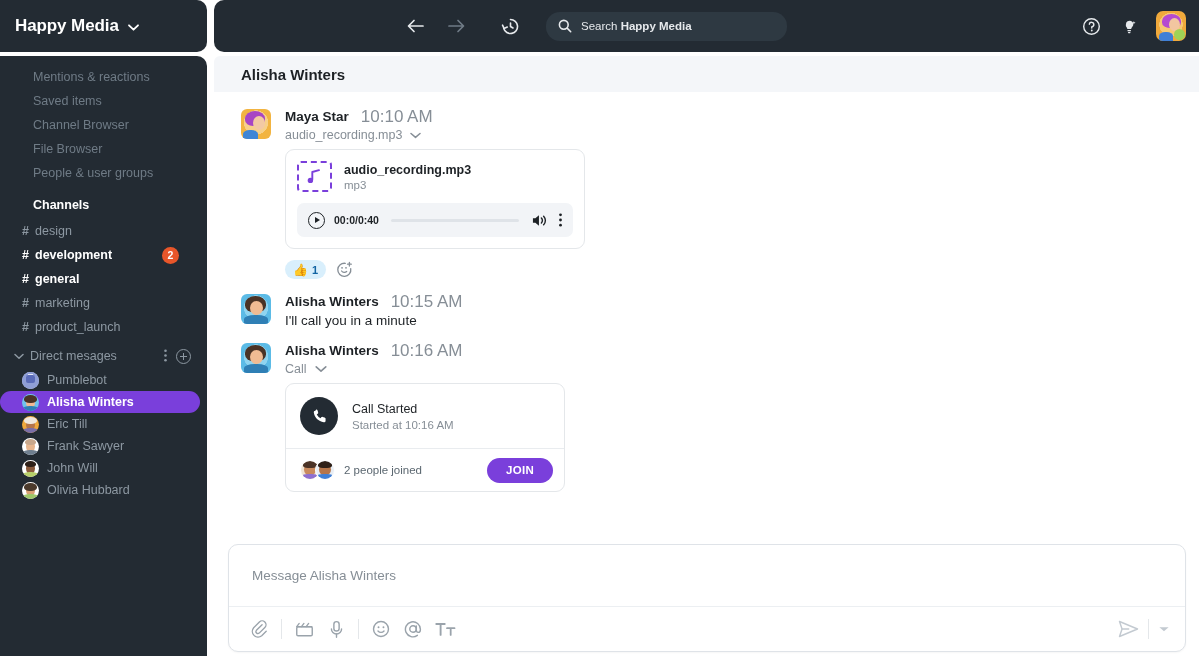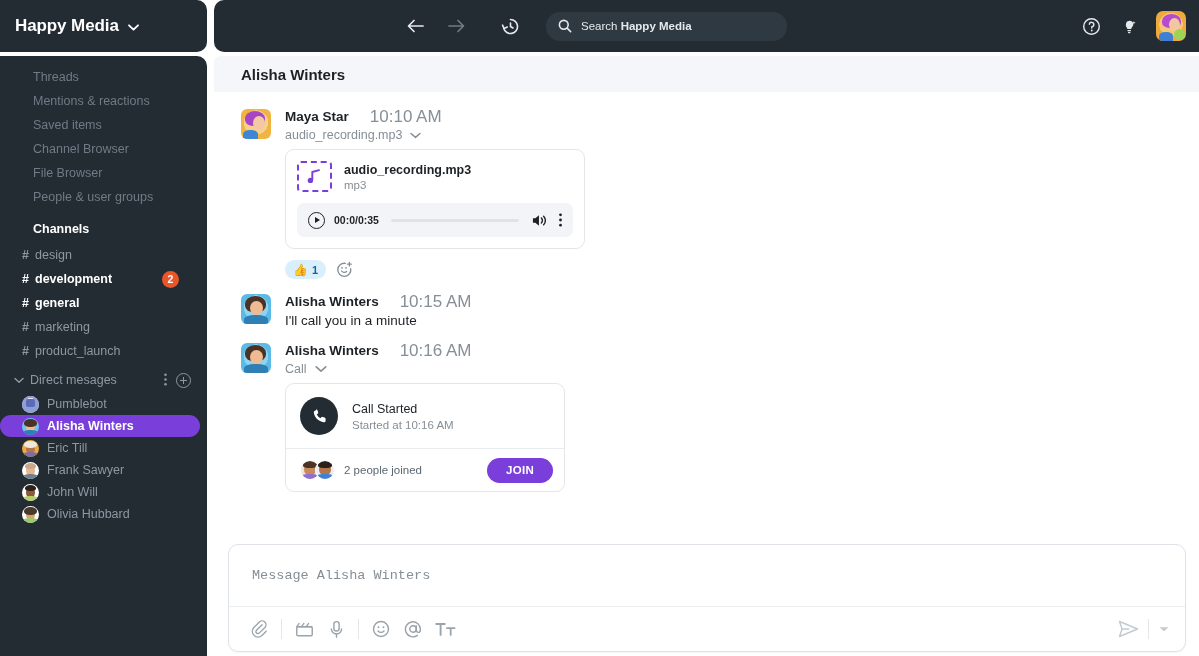--- a/index.html
+++ b/index.html
@@ -284,21 +284,21 @@
     border-radius: 6px;
     flex: none;
     overflow: hidden;
     position: relative;
     margin-top: 1px;
   }
   .msg-body { margin-left: 14px; flex: 1; }
   .msg-head {
     display: flex;
     align-items: flex-start;
-    gap: 21px;
+    gap: 12px;
     line-height: 17px;
   }
   .msg-author { font-size: 13.5px; font-weight: bold; color: #1d2125; }
   .msg-time { font-size: 17px; color: #868e96; }
   .msg-text {
     font-size: 13.5px;
     color: #1d2125;
     line-height: 19px;
     margin-top: 1px;
   }
@@ -475,21 +475,20 @@
     flex-direction: column;
   }
   .composer-input {
     flex: 1;
     display: flex;
     align-items: center;
     padding-left: 23px;
     color: #868e96;
     font-size: 13.5px;
     cursor: text;
-    font-family: Liberation Mono, monospace;
   }
   .composer-toolbar {
     height: 45px;
     border-top: 1px solid #eceff2;
     display: flex;
     align-items: center;
     padding: 0 10px 0 14px;
   }
   .tool {
     width: 32px; height: 32px;
@@ -534,23 +533,20 @@
       <span class="workspace-name">Happy Media</span>
       <span class="workspace-caret">
         <svg width="11" height="7" viewBox="0 0 11 7">
             <path d="M1 1.3L5.5 5.7L10 1.3" stroke="#ffffff" stroke-width="1.8" fill="none" stroke-linecap="round" stroke-linejoin="round"></path>
           </svg>
       </span>
     </div>
 
     <div class="nav-panel">
 
-      <div class="nav-item">
-        <span>Threads</span>
-      </div>
       <div class="nav-item">
         <span>Mentions &amp; reactions</span>
       </div>
       <div class="nav-item">
         <span>Saved items</span>
       </div>
       <div class="nav-item">
         <span>Channel Browser</span>
       </div>
       <div class="nav-item">
@@ -755,21 +751,21 @@
               </span>
               <div class="audio-meta">
                 <div class="audio-name">audio_recording.mp3</div>
                 <div class="audio-type">mp3</div>
               </div>
             </div>
             <div class="player">
               <span class="play-btn">
                   <span class="play-tri"></span>
                 </span>
-              <span class="player-time">00:0/0:35</span>
+              <span class="player-time">00:0/0:40</span>
               <span class="track"></span>
               <span style="display:flex;align-items:center;cursor:pointer">
                 <svg width="17" height="15" viewBox="0 0 18 16">
                   <path d="M2 5.6h2.6L8.4 2.4v11.2L4.6 10.4H2z" fill="#1d2125"></path>
                   <path d="M11 5.4a3.6 3.6 0 0 1 0 5.2M13.4 3.4a6.6 6.6 0 0 1 0 9.2" stroke="#1d2125" stroke-width="1.5" fill="none" stroke-linecap="round"></path>
                 </svg>
               </span>
               <span style="display:flex;align-items:center;margin-left:11px;cursor:pointer">
                 <svg width="3" height="14" viewBox="0 0 3 14">
                     <circle cx="1.5" cy="1.8" r="1.4" fill="#1d2125"></circle>

